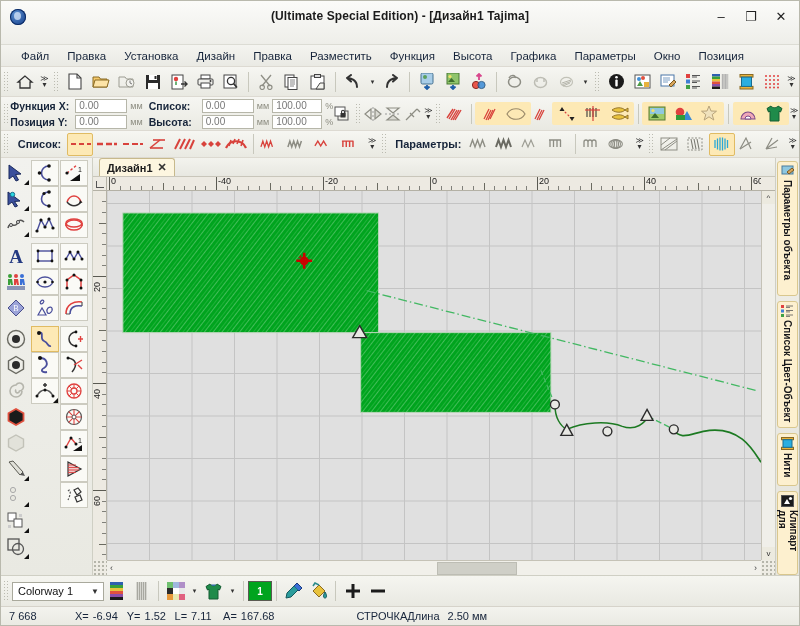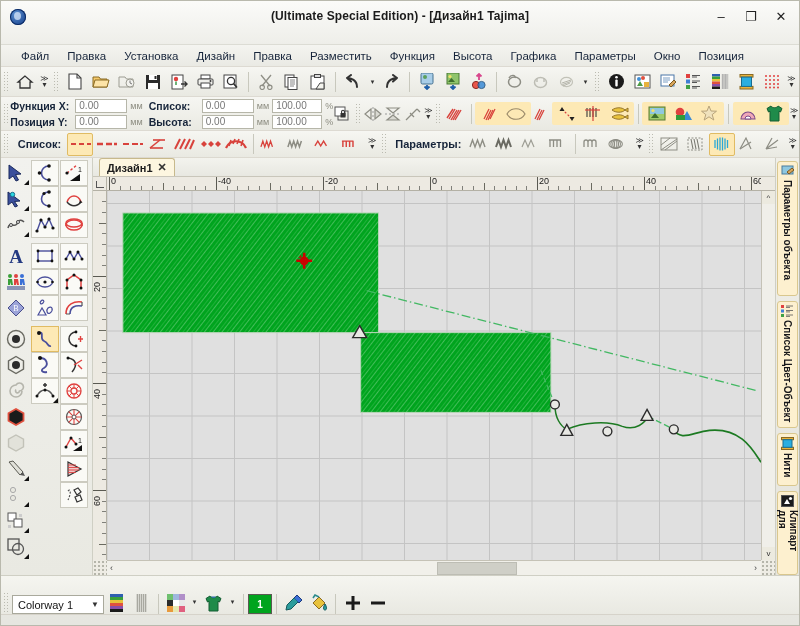--- a/index.html
+++ b/index.html
@@ -133,21 +133,21 @@
   .rightdock{ width:24px; background:linear-gradient(#f0efe9,#e6e5dd);
       border-left:1px solid #cfcfc4; display:flex; flex-direction:column;
       align-items:center; padding-top:3px; gap:5px;}
   .vtab{ width:21px; background:#fdf0cf; border:1px solid #d9c78e; border-radius:3px;
       display:flex; flex-direction:column; align-items:center; padding:3px 0 5px;
       gap:3px; }
   .vtab .lbl{ writing-mode:vertical-rl; font-size:10px; font-weight:bold; color:#17171a;
       letter-spacing:0px; }
 
   
-  .colorbar{ height:40px; display:flex; align-items:flex-end;
+  .colorbar{ height:32px; display:flex; align-items:center;
      background:linear-gradient(#f5f5f0,#e9e9e2); border-top:1px solid #cfcfc4;
      border-bottom:1px solid #d6d3ca;}
   .combo{ width:92px; height:19px; border:1px solid #a9a99c; background:#fff;
      display:flex; align-items:center; justify-content:space-between;
      padding:0 2px 0 5px; font-size:11px; color:#111;}
   .combo .arw{font-size:8px; color:#333; padding-right:2px;}
   .cbtn{ width:25px;height:22px; display:flex;align-items:center;justify-content:center;
      border:1px solid transparent; border-radius:2px; cursor:default;}
   .swatchbig{ width:24px;height:20px; background:#00a41e; border:1px solid #5a5a52;
      display:flex;align-items:center;justify-content:center; color:#fff;
@@ -1354,14 +1354,28 @@
           <path d="M9 2 V16 M2 9 H16" stroke="#1b1b1b" stroke-width="3"></path>
         </svg>
     </div>
     <div class="cbtn">
       <svg width="18" height="18" viewBox="0 0 18 18">
           <path d="M2 9 H16" stroke="#1b1b1b" stroke-width="3"></path>
         </svg>
     </div>
   </div>
 
+  <div class="status1">
+    <span class="st-seg" style="padding-left:8px;min-width:70px">7 668</span>
+    <span class="st-seg" style="margin-left:4px">X=</span>
+    <span class="st-seg" style="margin-left:4px;min-width:34px">-6.94</span>
+    <span class="st-seg">Y=</span>
+    <span class="st-seg" style="margin-left:4px;min-width:30px">1.52</span>
+    <span class="st-seg">L=</span>
+    <span class="st-seg" style="margin-left:4px;min-width:32px">7.11</span>
+    <span class="st-seg">A=</span>
+    <span class="st-seg" style="margin-left:4px">167.68</span>
+    <span class="st-seg" style="margin-left:82px">СТРОЧКА</span>
+    <span class="st-seg">Длина</span>
+    <span class="st-seg" style="margin-left:8px">2.50 мм</span>
+  </div>
 
 </div>
 
 </body></html>

